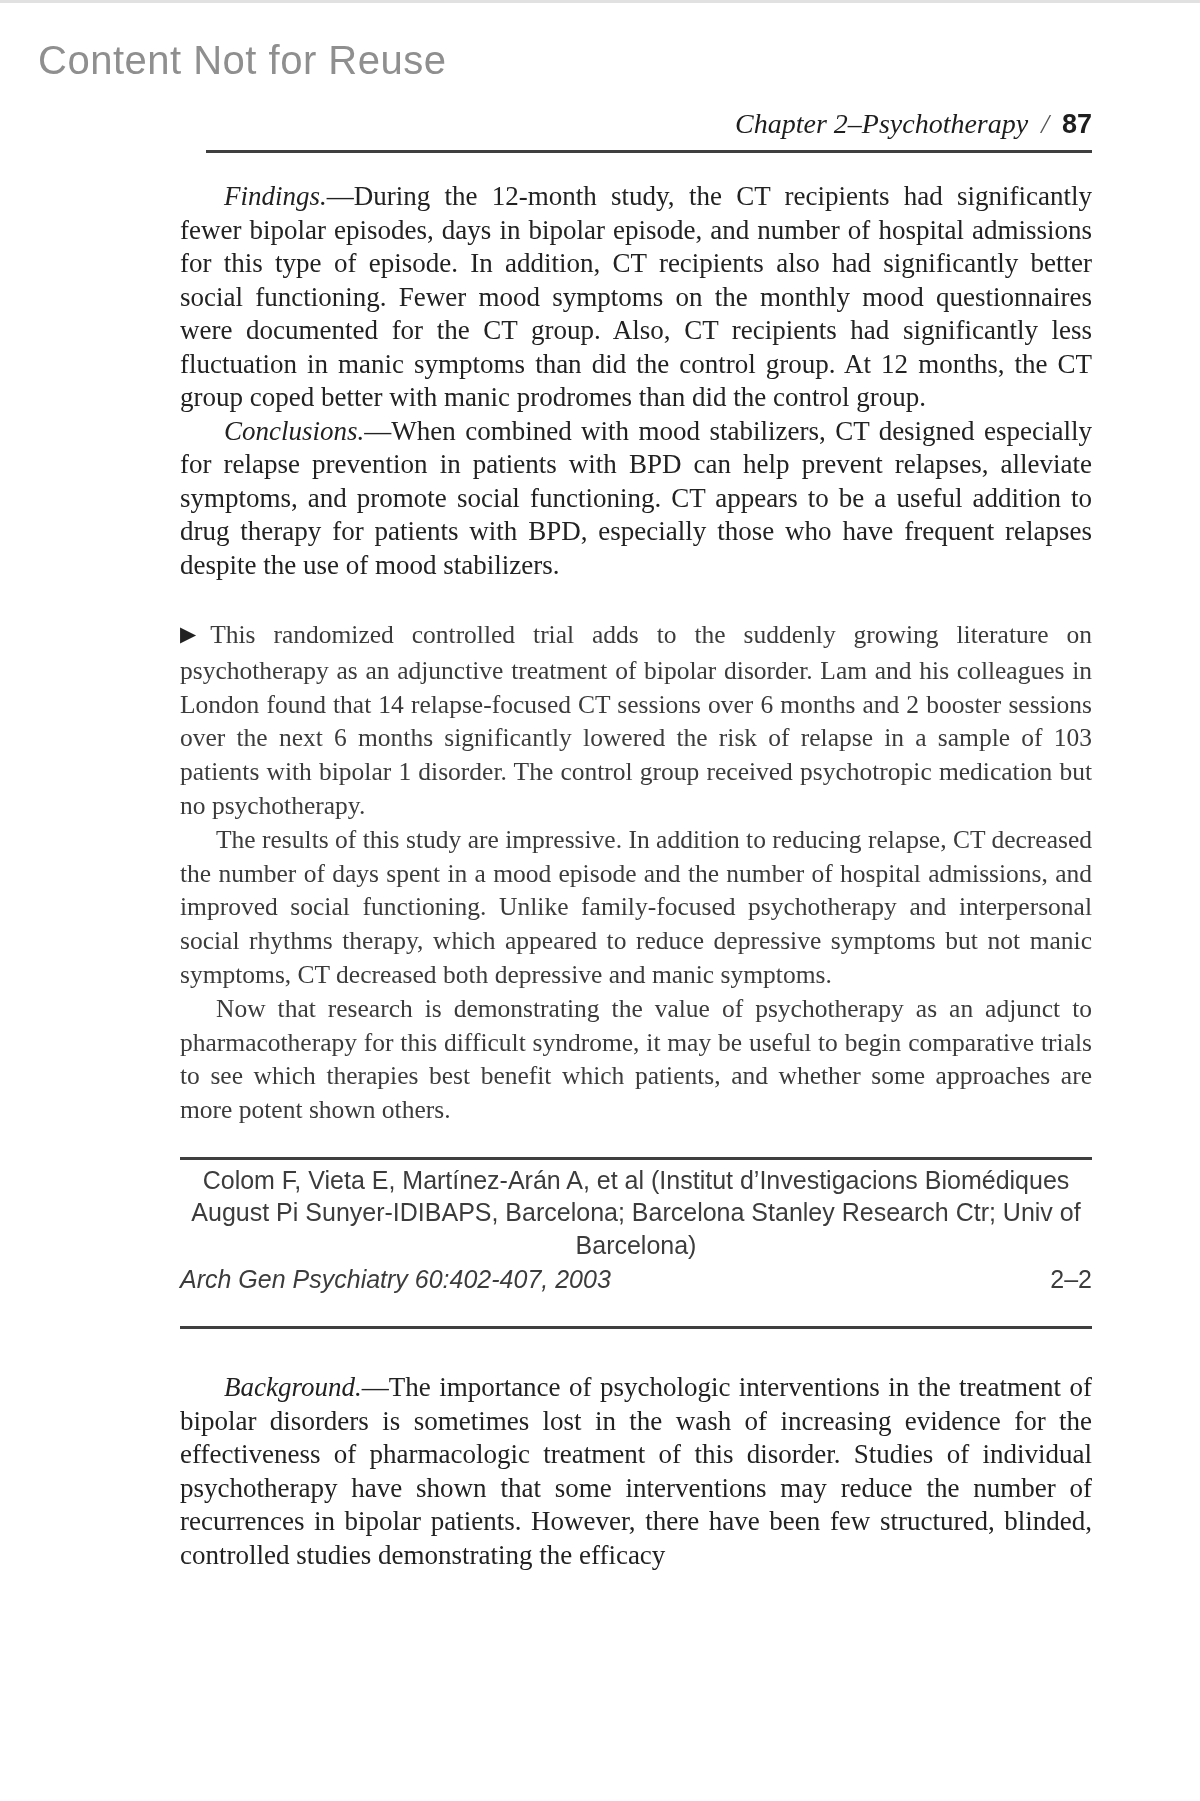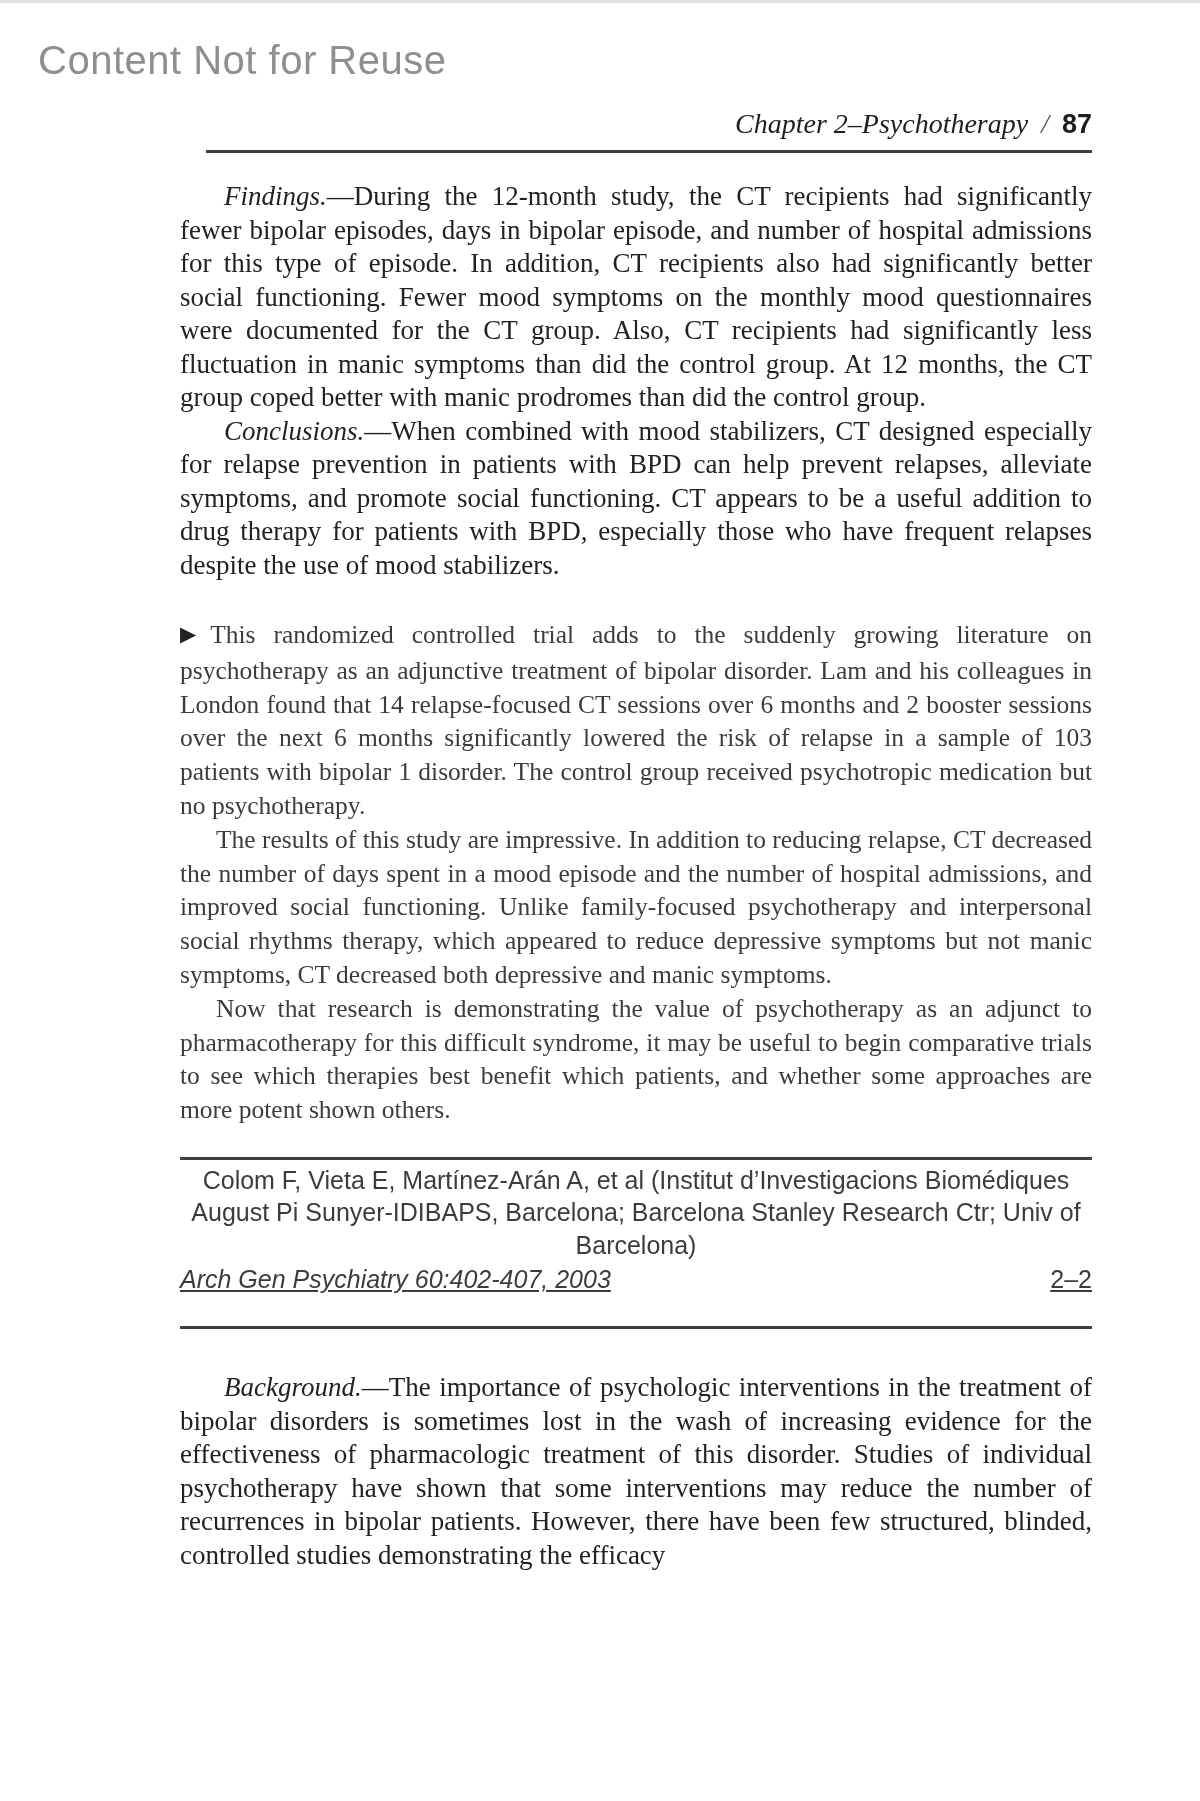--- a/index.html
+++ b/index.html
@@ -112,21 +112,20 @@
     font-size: 25px;
     line-height: 32.5px;
     text-align: center;
   }
   .citation-journal {
     margin: 2px 0 0 0;
     font-size: 25px;
     line-height: 33px;
     display: flex;
     justify-content: space-between;
-    text-decoration: underline;
   }
   .citation-journal .jname { font-style: italic; }
   .citation-journal .code { font-style: normal; color: #3c3c3c; text-align: center; }
   .background { margin-top: 42px; }
 </style>
 </head>
 <body>
 
 <div class="page">
   <div class="scan-edge"></div>

